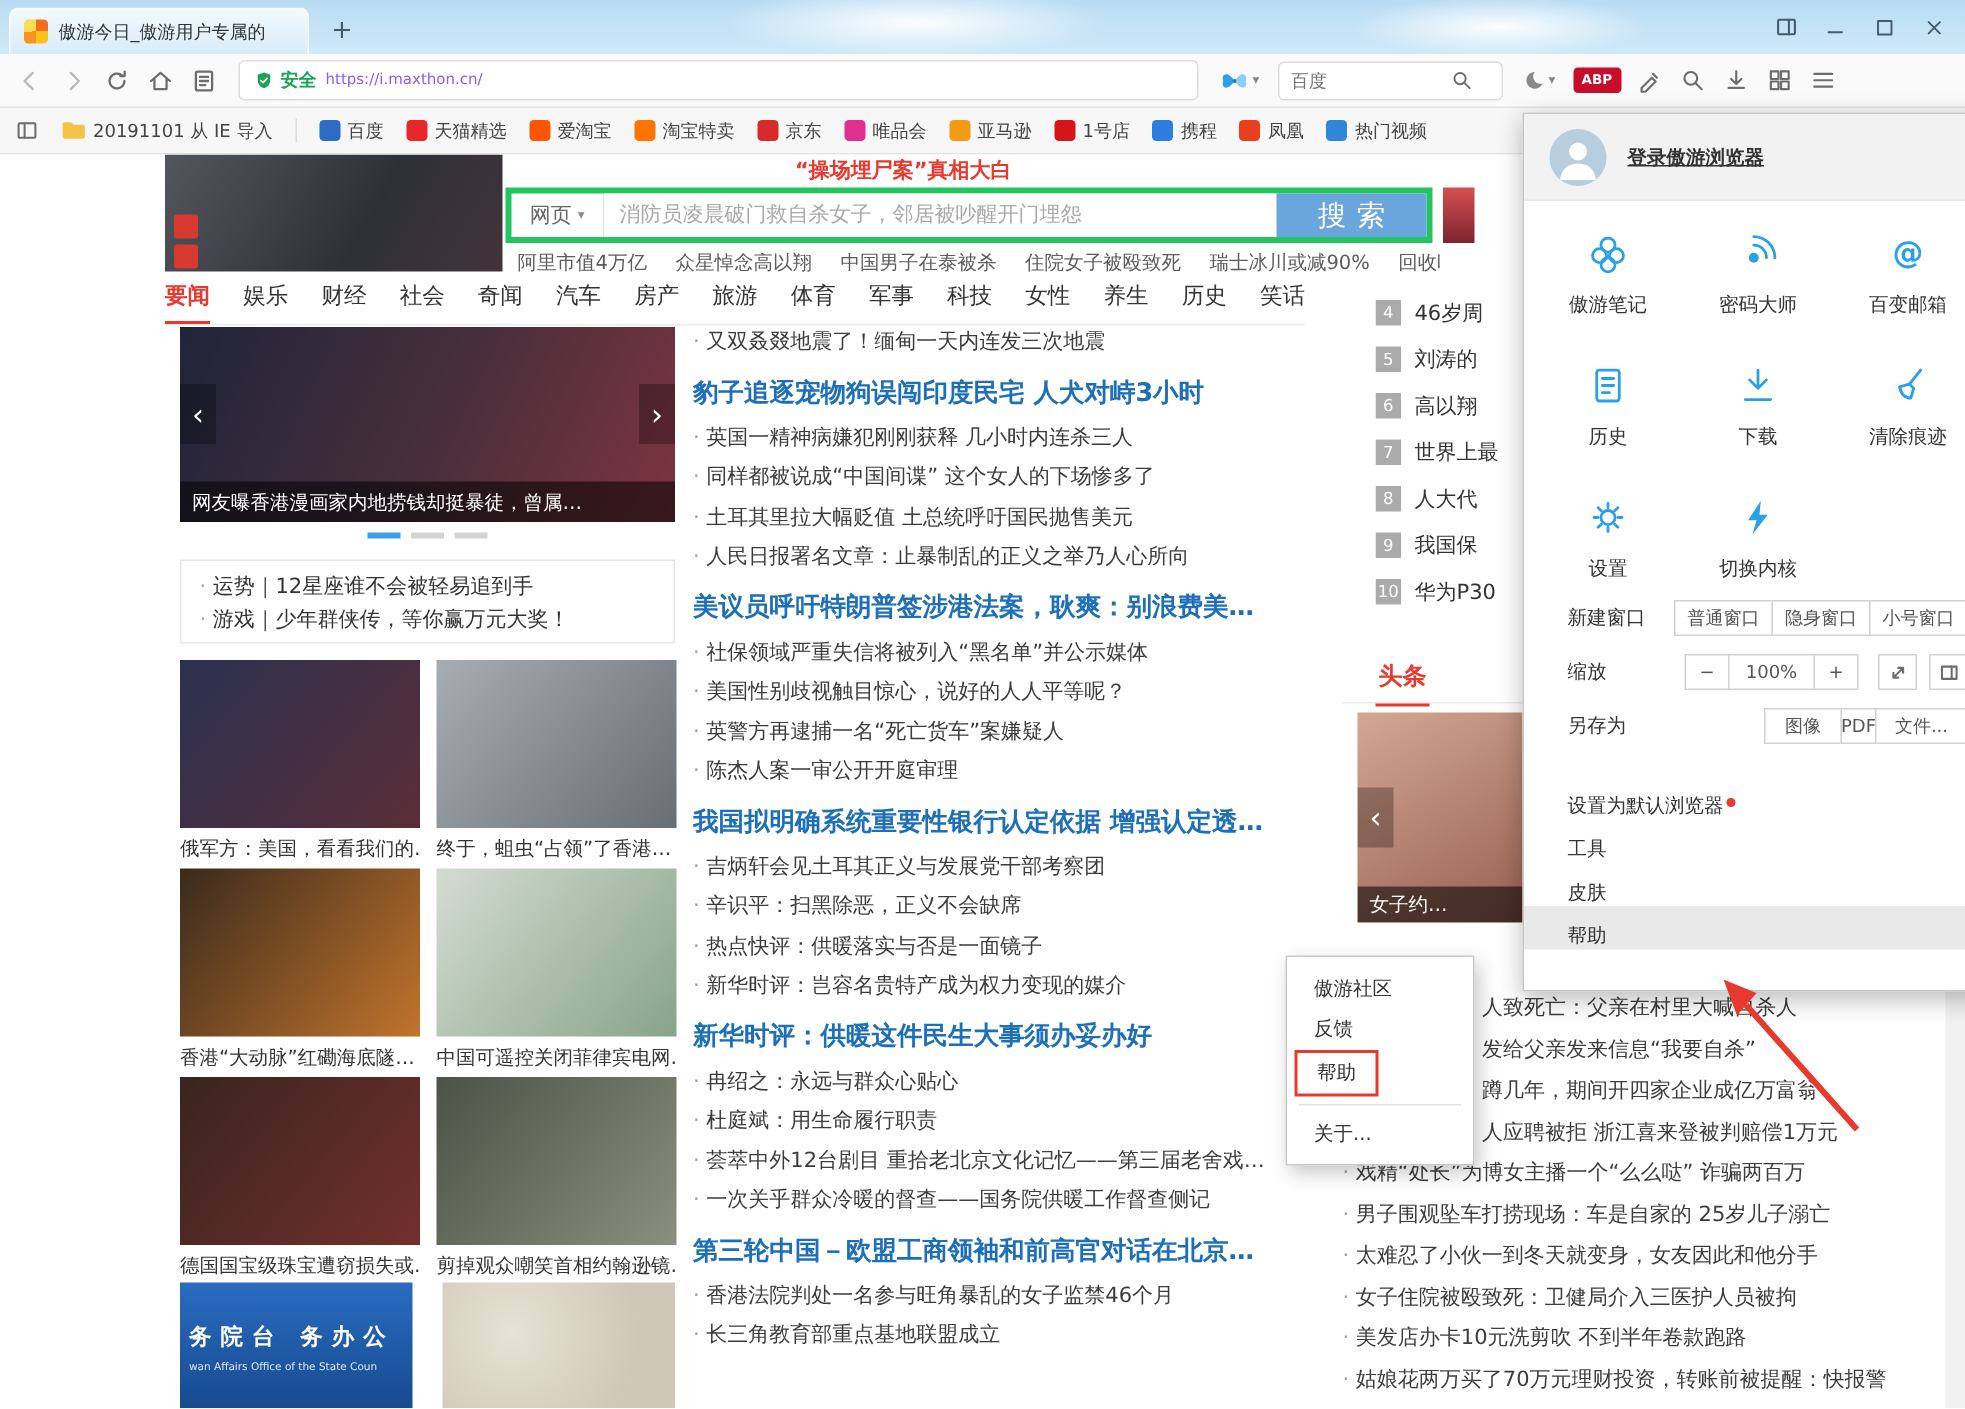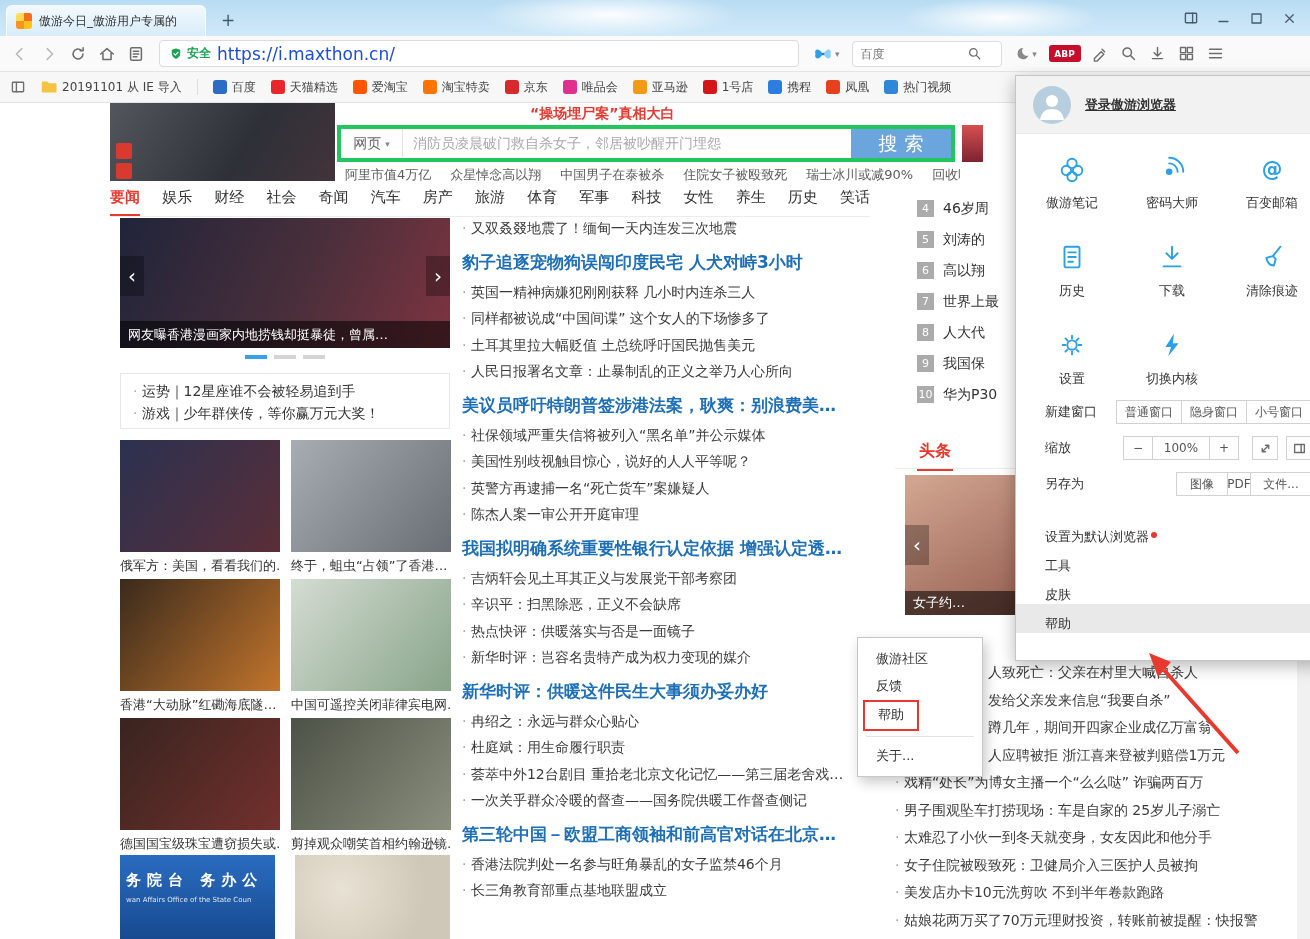--- a/index.html
+++ b/index.html
@@ -16,21 +16,21 @@
 .newtab{position:absolute;left:216px;top:8px;width:24px;height:24px;color:#45586b;font-size:17px;display:flex;align-items:center;justify-content:center;border-radius:4px}
 .wincontrols{position:absolute;right:4px;top:0;height:36px;display:flex;align-items:center}
 .wbtn{width:33px;height:36px;display:flex;align-items:center;justify-content:center}
 
 .toolbar{position:absolute;left:0;top:36px;width:1310px;height:36px;background:#fafafa;border-bottom:1px solid #e4e4e4;display:flex;align-items:center;padding:0 6px;gap:2px}
 .tbtn{width:27px;height:27px;display:flex;align-items:center;justify-content:center;border-radius:4px;flex:none}
 .ic{stroke:#6d6d6d;fill:none;stroke-width:1.7;stroke-linecap:round;stroke-linejoin:round}
 .ic.dim{stroke:#b9b9b9}
 .addressbar{flex:1;min-width:0;height:27px;background:#fff;border:1px solid #dcdcdc;border-radius:4px;display:flex;align-items:center;gap:6px;padding:0 9px;margin:0 8px;max-width:640px}
 .secure{display:flex;align-items:center;gap:4px;font-size:12px;color:#18a452;font-weight:bold;flex:none}
-.url{font-size:17px;color:#1d4ed8;white-space:nowrap;overflow:hidden}
+.url{font-size:10px;color:#8b5cf6;white-space:nowrap;overflow:hidden}
 .mxlogo{display:flex;align-items:center;gap:2px;padding:0 4px;flex:none}
 .caret{font-size:9px;color:#888}
 .enginebox{width:150px;height:26px;border:1px solid #dcdcdc;border-radius:4px;background:#fff;display:flex;align-items:center;padding:0 8px;gap:6px;flex:none;margin:0 6px}
 .enginebox input{border:none;outline:none;width:100px;font-size:12px;color:#666;font-family:inherit;background:transparent}
 .abp{width:32px;height:17px;background:#c70d2c;border-radius:3px;color:#fff;font-size:9px;font-weight:bold;display:flex;align-items:center;justify-content:center}
 
 .bookmarks{position:absolute;left:0;top:72px;width:1310px;height:31px;background:#f7f7f7;border-bottom:1px solid #e2e2e2;display:flex;align-items:center;padding:0 10px;gap:15px;font-size:12px;color:#444;white-space:nowrap;overflow:hidden}
 .bm{display:flex;align-items:center;gap:5px;flex:none}
 .favicon{width:14px;height:14px;border-radius:3px;display:inline-block;flex:none}
 .bmsep{width:1px;height:16px;background:#ddd;flex:none}
@@ -55,21 +55,21 @@
 .car-arrow{position:absolute;top:38px;width:24px;height:40px;background:rgba(0,0,0,.28);color:#fff;font-size:20px;display:flex;align-items:center;justify-content:center}
 .dots{position:absolute;left:120px;top:252px;width:330px;display:flex;justify-content:center;gap:7px}
 .dot{width:22px;height:4px;background:#d4d4d4}
 .dot.on{background:#3aa0e8}
 .quickbox{position:absolute;left:120px;top:270px;width:330px;height:56px;border:1px solid #e7e7e7;padding:6px 12px;font-size:14px;color:#333}
 .quickbox div{line-height:22px;white-space:nowrap;overflow:hidden}
 .quickbox div::before{content:"· ";color:#aaa}
 .thumbs{position:absolute;left:120px;top:337px;width:332px;display:grid;grid-template-columns:160px 160px;column-gap:11px;row-gap:4px}
 .thumb .img{width:160px;height:112px}
 .thumb .cap{font-size:13px;color:#333;margin-top:5px;white-space:nowrap;overflow:hidden}
-.gov-img{position:absolute;left:120px;top:752px;width:155px;height:84px;background:linear-gradient(180deg,#2a6cc0,#174a90);color:#fff;overflow:hidden;padding:16px 6px}
+.gov-img{position:absolute;left:120px;top:752px;width:155px;height:84px;background:linear-gradient(180deg,#2a6cc0,#174a90);color:#fff;overflow:hidden;padding:27px 6px}
 .gov-l1{font-size:15px;font-weight:bold;letter-spacing:6px;white-space:nowrap}
 .gov-l2{font-size:7px;opacity:.85;margin-top:6px;white-space:nowrap}
 .cartoon-img{position:absolute;left:295px;top:752px;width:155px;height:84px;background:radial-gradient(circle at 30% 40%,#e8e2d4,#cfc8b8 70%);overflow:hidden}
 
 .feed{position:absolute;left:462px;top:112px;width:402px;height:724px;overflow:hidden}
 .fi{font-size:14px;color:#3c3c3c;line-height:26.5px;white-space:nowrap;overflow:hidden}
 .fi::before{content:"· ";color:#a0a0a0}
 .fh{font-size:17px;font-weight:bold;color:#1d6fb8;line-height:24px;margin:8px 0 5px;white-space:nowrap;overflow:hidden}
 
 .rank{position:absolute;left:917px;top:90px;width:370px}

